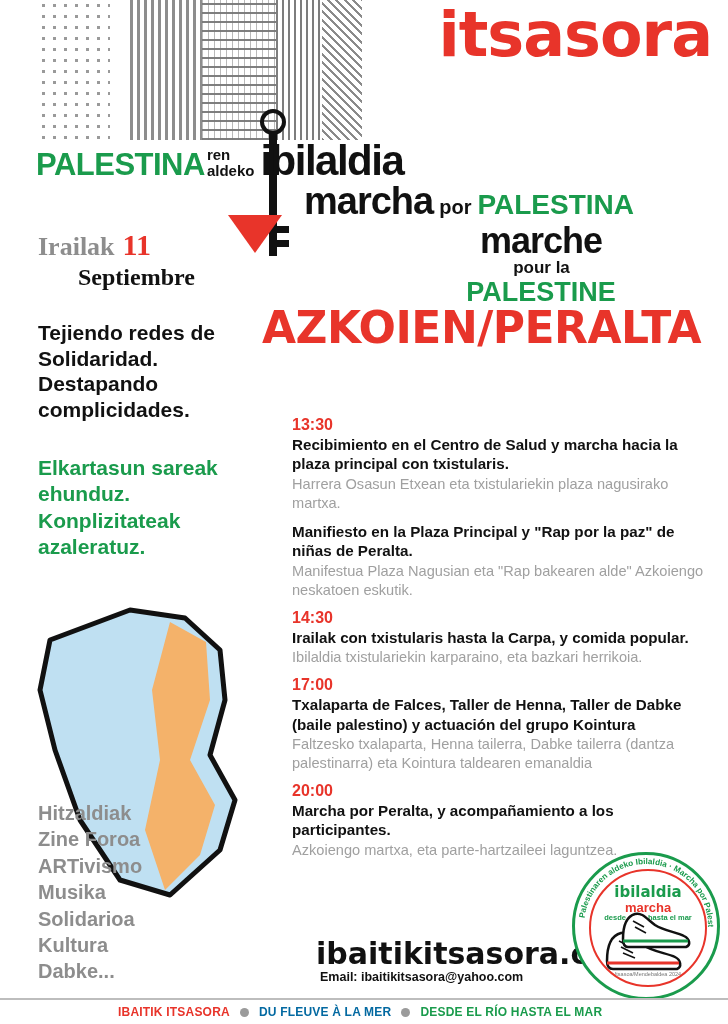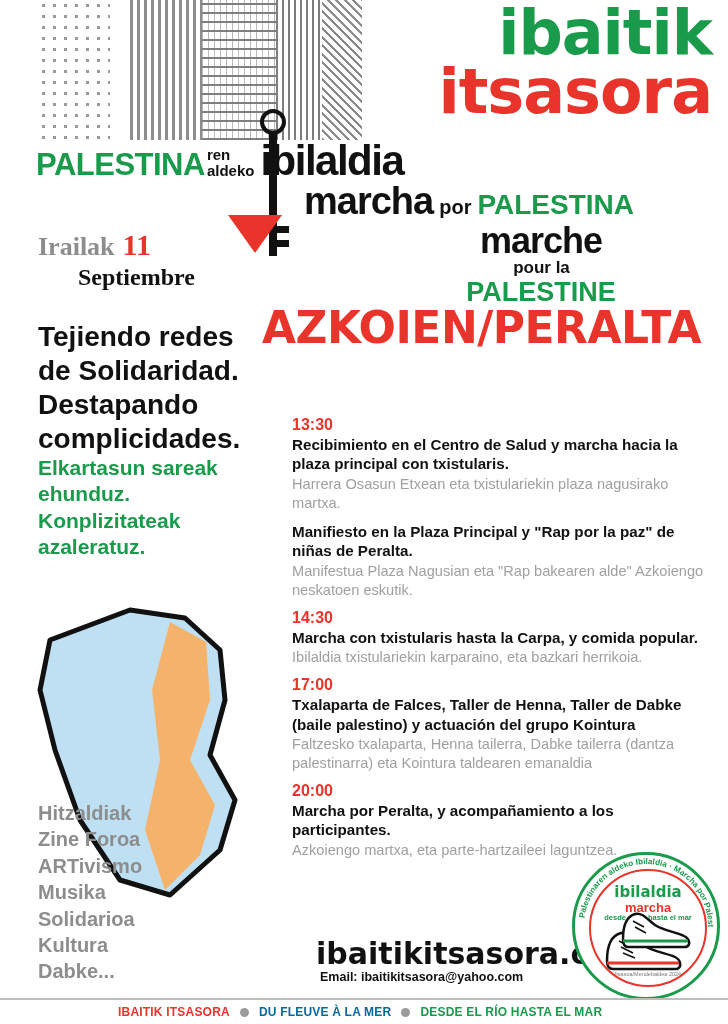--- a/index.html
+++ b/index.html
@@ -229,21 +229,21 @@
     letter-spacing: -0.5px;
     font-family: "DejaVu Sans", sans-serif;
   }
 
   
   .slogan-es {
     position: absolute;
     left: 38px;
     top: 320px;
     width: 215px;
-    font-size: 28px;
+    font-size: 21px;
     font-weight: bold;
     color: #111;
     line-height: 1.22;
   }
   .slogan-eu {
     position: absolute;
     left: 38px;
     top: 455px;
     width: 220px;
     font-size: 21px;
@@ -444,21 +444,20 @@
     <div class="pat pat-blank"></div>
     <div class="pat pat-dots"></div>
     <div class="pat pat-gap"></div>
     <div class="pat pat-vstripe"></div>
     <div class="pat pat-wave"></div>
     <div class="pat pat-grid"></div>
     <div class="pat pat-diag"></div>
   </div>
 
   <div class="logo">
-    <div class="logo-1">ibaitik</div>
     <div class="logo-2">itsasora</div>
   </div>
 
   <svg class="key-graphic" viewBox="0 0 60 150">
     <circle cx="30" cy="14" r="11" fill="none" stroke="#111" stroke-width="4"></circle>
     <rect x="26" y="24" width="8" height="124" fill="#111"></rect>
     <rect x="34" y="118" width="12" height="7" fill="#111"></rect>
     <rect x="34" y="132" width="12" height="7" fill="#111"></rect>
   </svg>
   <div class="arrow-red"></div>
@@ -518,21 +517,21 @@
       <div class="sched-time">13:30</div>
       <div class="sched-es">Recibimiento en el Centro de Salud y marcha hacia la plaza principal con txistularis.</div>
       <div class="sched-eu">Harrera Osasun Etxean eta txistulariekin plaza nagusirako martxa.</div>
     </div>
     <div class="sched-item">
       <div class="sched-es">Manifiesto en la Plaza Principal y "Rap por la paz" de niñas de Peralta.</div>
       <div class="sched-eu">Manifestua Plaza Nagusian eta "Rap bakearen alde" Azkoiengo neskatoen eskutik.</div>
     </div>
     <div class="sched-item">
       <div class="sched-time">14:30</div>
-      <div class="sched-es">Marcha con txistularis hasta la Carpa, y comida popular.</div>
+      <div class="sched-es">Irailak con txistularis hasta la Carpa, y comida popular.</div>
       <div class="sched-eu">Ibilaldia txistulariekin karparaino, eta bazkari herrikoia.</div>
     </div>
     <div class="sched-item">
       <div class="sched-time">17:00</div>
       <div class="sched-es">Txalaparta de Falces, Taller de Henna, Taller de Dabke (baile palestino) y actuación del grupo Kointura</div>
       <div class="sched-eu">Faltzesko txalaparta, Henna tailerra, Dabke tailerra (dantza palestinarra) eta Kointura taldearen emanaldia</div>
     </div>
     <div class="sched-item">
       <div class="sched-time">20:00</div>
       <div class="sched-es">Marcha por Peralta, y acompañamiento a los participantes.</div>

